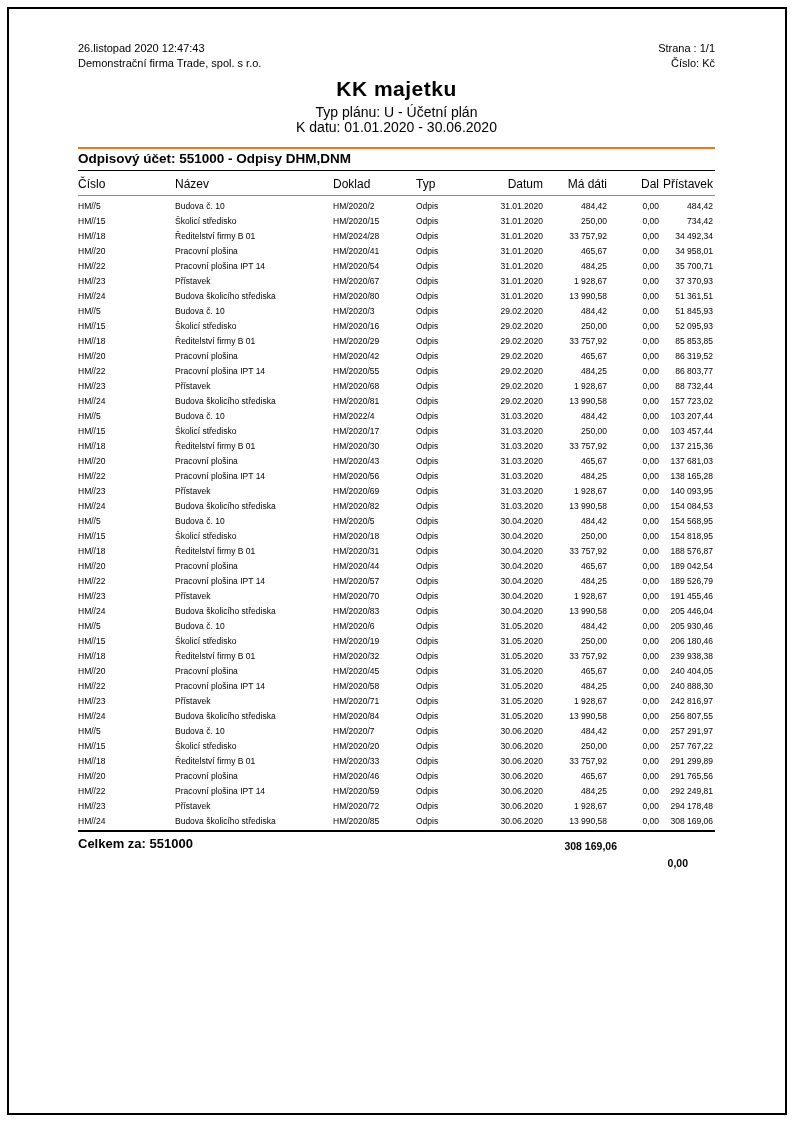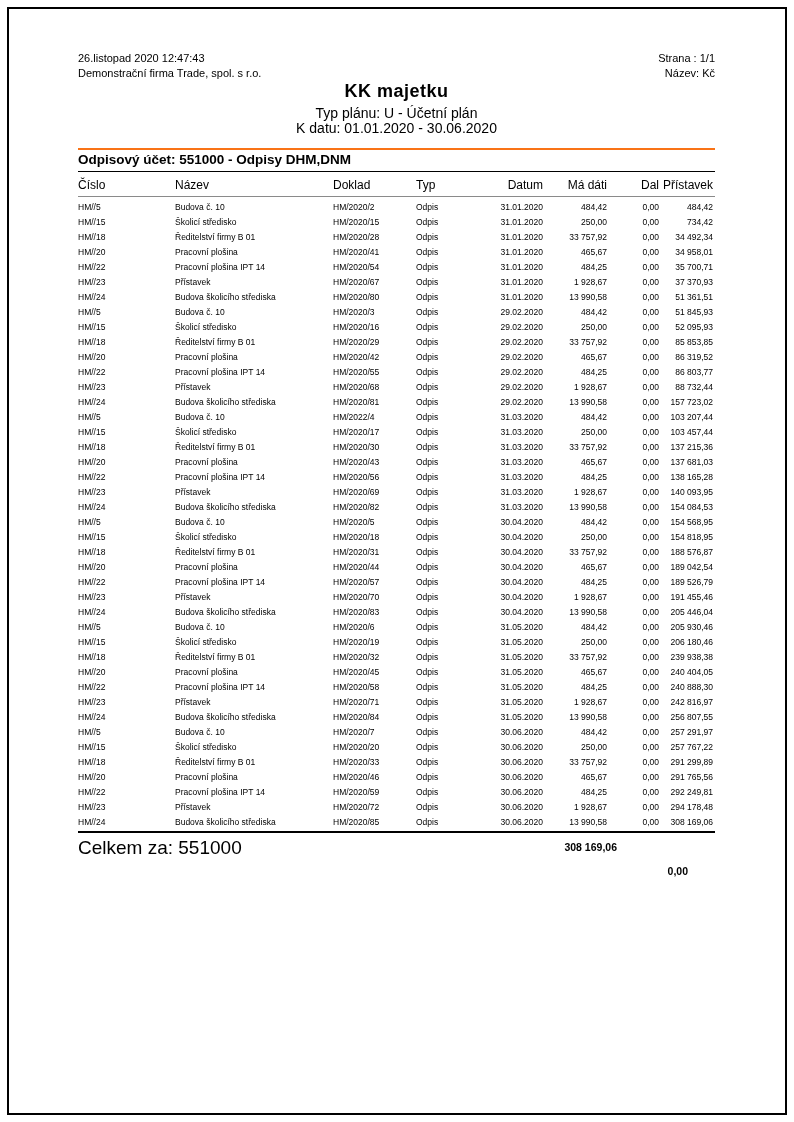--- a/index.html
+++ b/index.html
@@ -5,23 +5,23 @@
   * { margin:0; padding:0; box-sizing:border-box; }
   html, body { background:#fff; }
   body {
     width:794px; height:1122px; position:relative;
     font-family:"Liberation Sans", sans-serif; color:#000;
   }
   .page-frame {
     position:absolute; top:7px; left:7px; width:780px; height:1108px;
     border:2px solid #000;
   }
-  .content { position:absolute; top:51px; left:78px; width:637px; }
+  .content { position:absolute; top:41px; left:78px; width:637px; }
   .meta-row { display:flex; justify-content:space-between; font-size:11px; line-height:15px; }
-  .report-title { text-align:center; font-size:18px; font-weight:bold; margin-top:0; letter-spacing:0.5px; }
+  .report-title { text-align:center; font-size:21px; font-weight:bold; margin-top:6px; letter-spacing:0.5px; }
   .sub-line { text-align:center; font-size:14px; line-height:15px; }
   .sub-block { margin-top:4px; }
   .account-heading {
     font-size:13.5px; font-weight:bold;
     border-top:2px solid #f97316; border-bottom:1px solid #000;
     padding:2px 0 4px; margin-top:12px;
   }
   table.report { width:100%; border-collapse:collapse; table-layout:fixed; font-size:8.5px; margin-top:3px; }
   col.c1{width:97px} col.c2{width:158px} col.c3{width:83px} col.c4{width:67px}
   col.c5{width:62px} col.c6{width:64px} col.c7{width:52px} col.c8{width:54px}
@@ -30,38 +30,38 @@
     padding:3px 2px 4px 0; border-bottom:1px solid #8a8a8a;
   }
   .report th.num { text-align:right; }
   .report td {
     padding:0 2px 0 0; height:15px; line-height:15px;
     white-space:nowrap; overflow:hidden;
   }
   .report td.num { text-align:right; }
   .report tbody tr:first-child td { padding-top:3px; }
   .summary { border-top:2px solid #000; margin-top:1px; padding-top:4px; position:relative; }
-  .summary-label { font-size:19px; font-weight:normal; }
+  .summary-label { font-size:13px; font-weight:bold; }
   .summary-debit { position:absolute; top:8px; right:98px; font-size:10.5px; font-weight:bold; }
   .summary-credit { text-align:right; padding-right:27px; font-size:10.5px; font-weight:bold; margin-top:6px; }
 </style>
 </head>
 <body>
 
 <div class="page-frame"></div>
 
 <div class="content">
 
   <div class="meta-row">
     <span>26.listopad 2020 12:47:43</span>
     <span>Strana : 1/1</span>
   </div>
   <div class="meta-row">
     <span>Demonstrační firma Trade, spol. s r.o.</span>
-    <span>Název: Kč</span>
+    <span>Číslo: Kč</span>
   </div>
 
   <div class="report-title">KK majetku</div>
 
   <div class="sub-block">
     <div class="sub-line">Typ plánu: U - Účetní plán</div>
     <div class="sub-line">K datu: 01.01.2020 - 30.06.2020</div>
   </div>
 
   <div class="account-heading">Odpisový účet: 551000 - Odpisy DHM,DNM</div>
@@ -106,21 +106,21 @@
           <td>HM/2020/15</td>
           <td>Odpis</td>
           <td class="num">31.01.2020</td>
           <td class="num">250,00</td>
           <td class="num">0,00</td>
           <td class="num">734,42</td>
         </tr>
         <tr>
           <td>HM//18</td>
           <td>Ředitelství firmy B 01</td>
-          <td>HM/2020/28</td>
+          <td>HM/2024/28</td>
           <td>Odpis</td>
           <td class="num">31.01.2020</td>
           <td class="num">33 757,92</td>
           <td class="num">0,00</td>
           <td class="num">34 492,34</td>
         </tr>
         <tr>
           <td>HM//20</td>
           <td>Pracovní plošina</td>
           <td>HM/2020/41</td>

